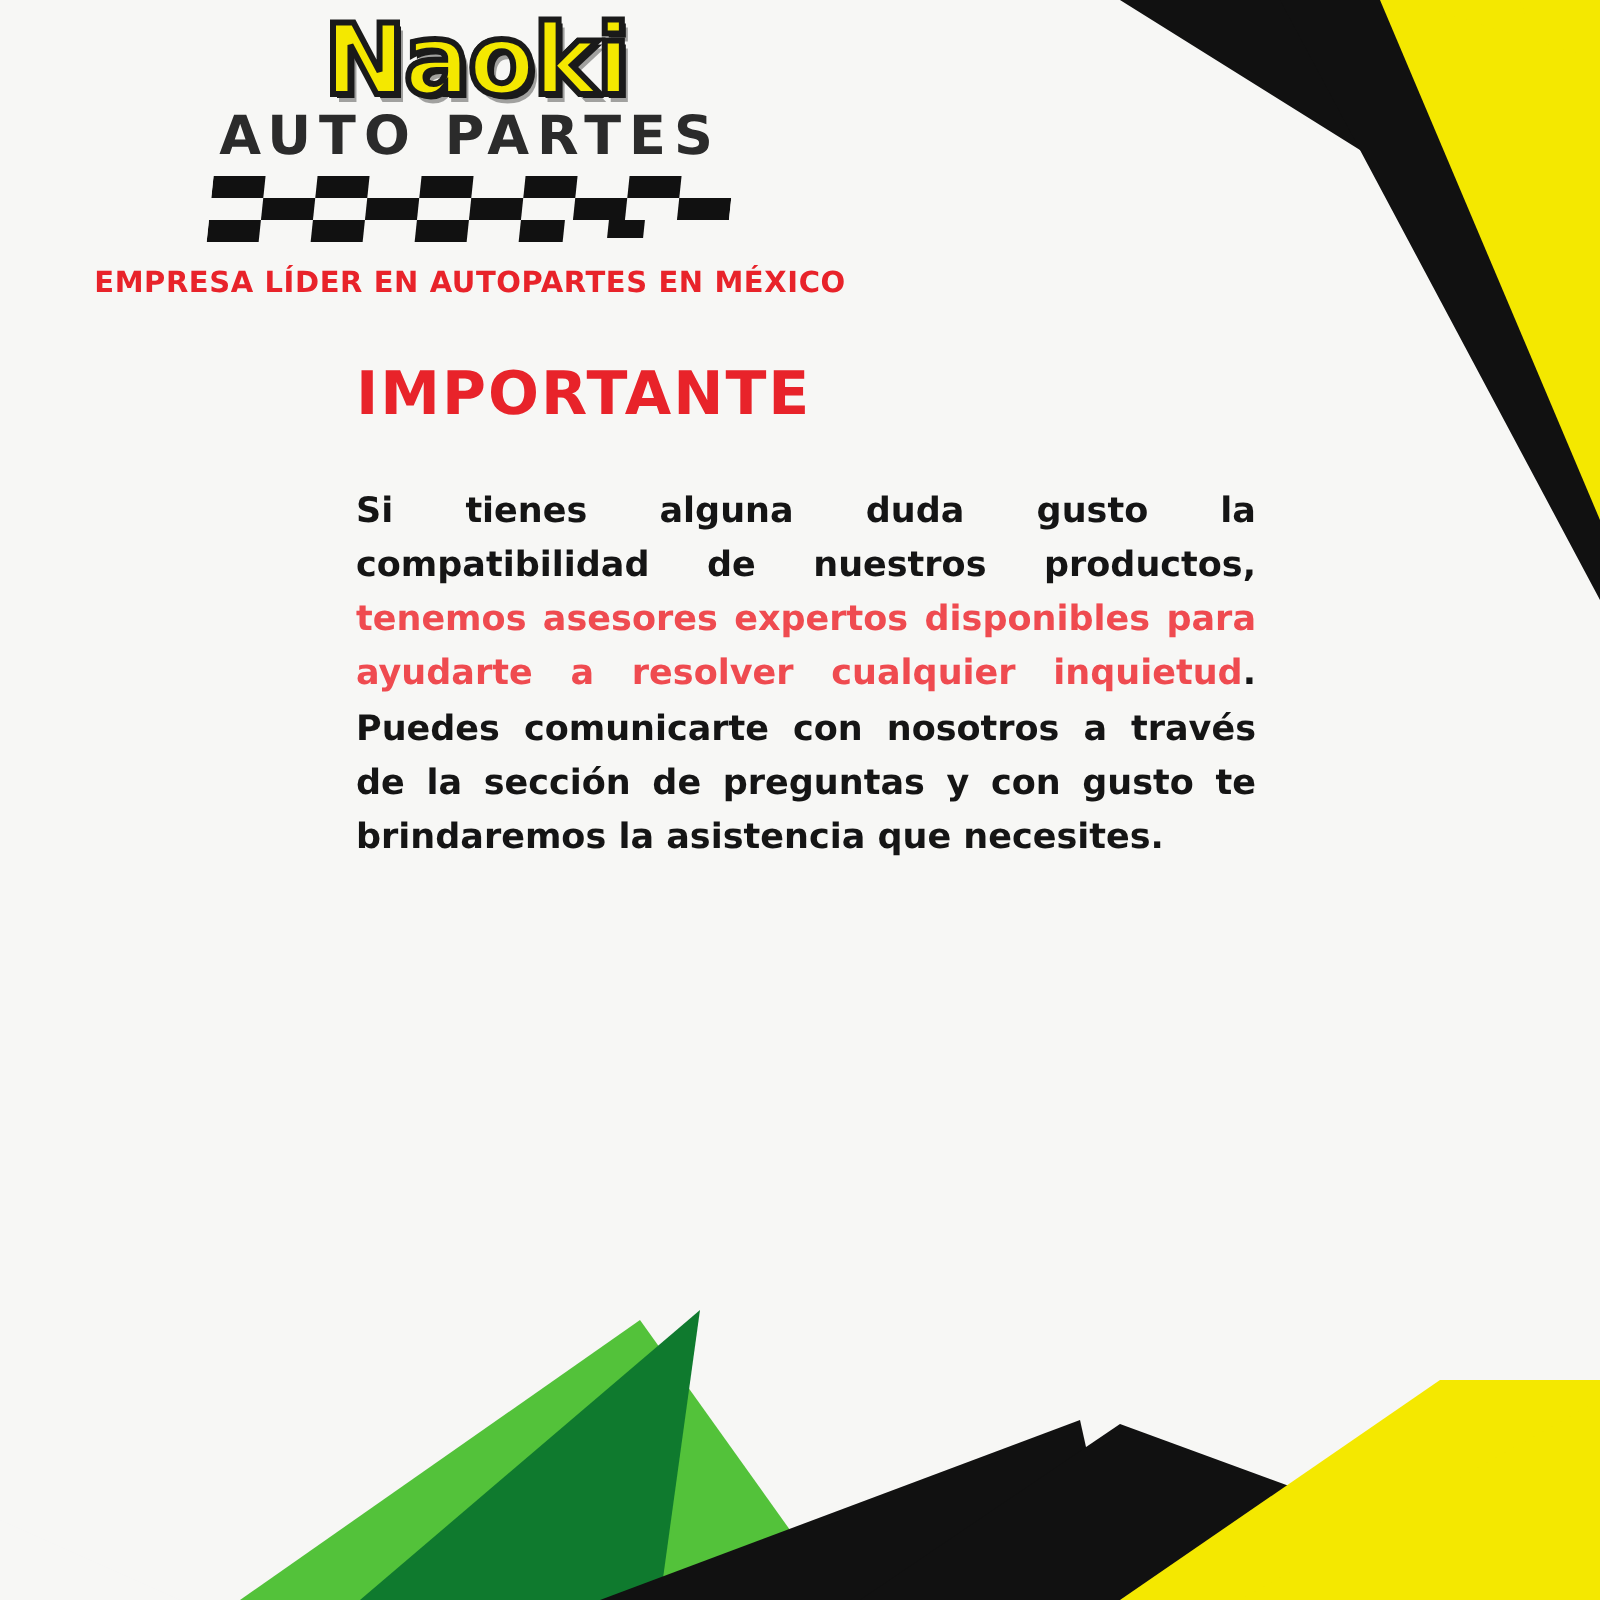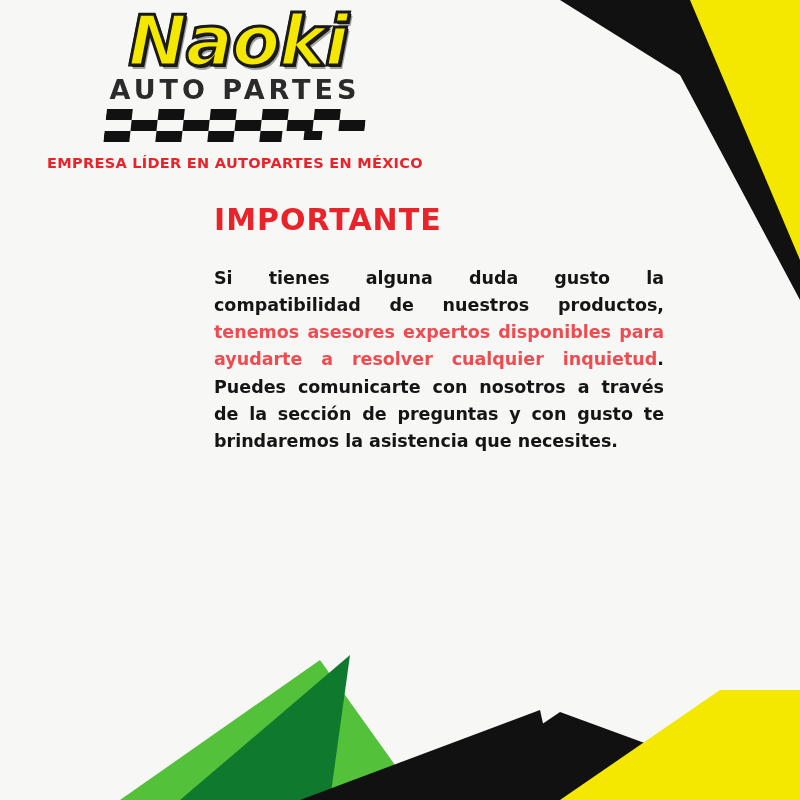--- a/index.html
+++ b/index.html
@@ -38,23 +38,22 @@
     left: 0;
     top: 0;
     width: 470px;
     padding-top: 6px;
     text-align: center;
     z-index: 4;
   }
 
   .brand-name {
     font-family: "DejaVu Sans", sans-serif;
-    font-size: 70px;
+    font-size: 49px;
     font-weight: bold;
-    font-style: italic;
     letter-spacing: -1px;
     color: #f4e800;
     line-height: 1.0;
     margin: 0;
     padding: 0 0 0 6px;
     -webkit-text-stroke: 3px #1a1a1a;
     text-shadow:
       2px 2px 0 #1a1a1a,
       -1px -1px 0 #1a1a1a,
       3px 4px 0 rgba(0,0,0,0.35);
@@ -82,24 +81,23 @@
     font-weight: bold;
     color: #e8232a;
     letter-spacing: 0.3px;
     margin-top: 8px;
   }
 
   
   .content {
     position: absolute;
     left: 178px;
-    top: 202px;
+    top: 180px;
     width: 450px;
     z-index: 3;
-    margin-left: 36px;
   }
 
   .headline {
     font-size: 30px;
     font-weight: bold;
     color: #e8232a;
     letter-spacing: 1px;
     margin: 0 0 28px 0;
   }
 

